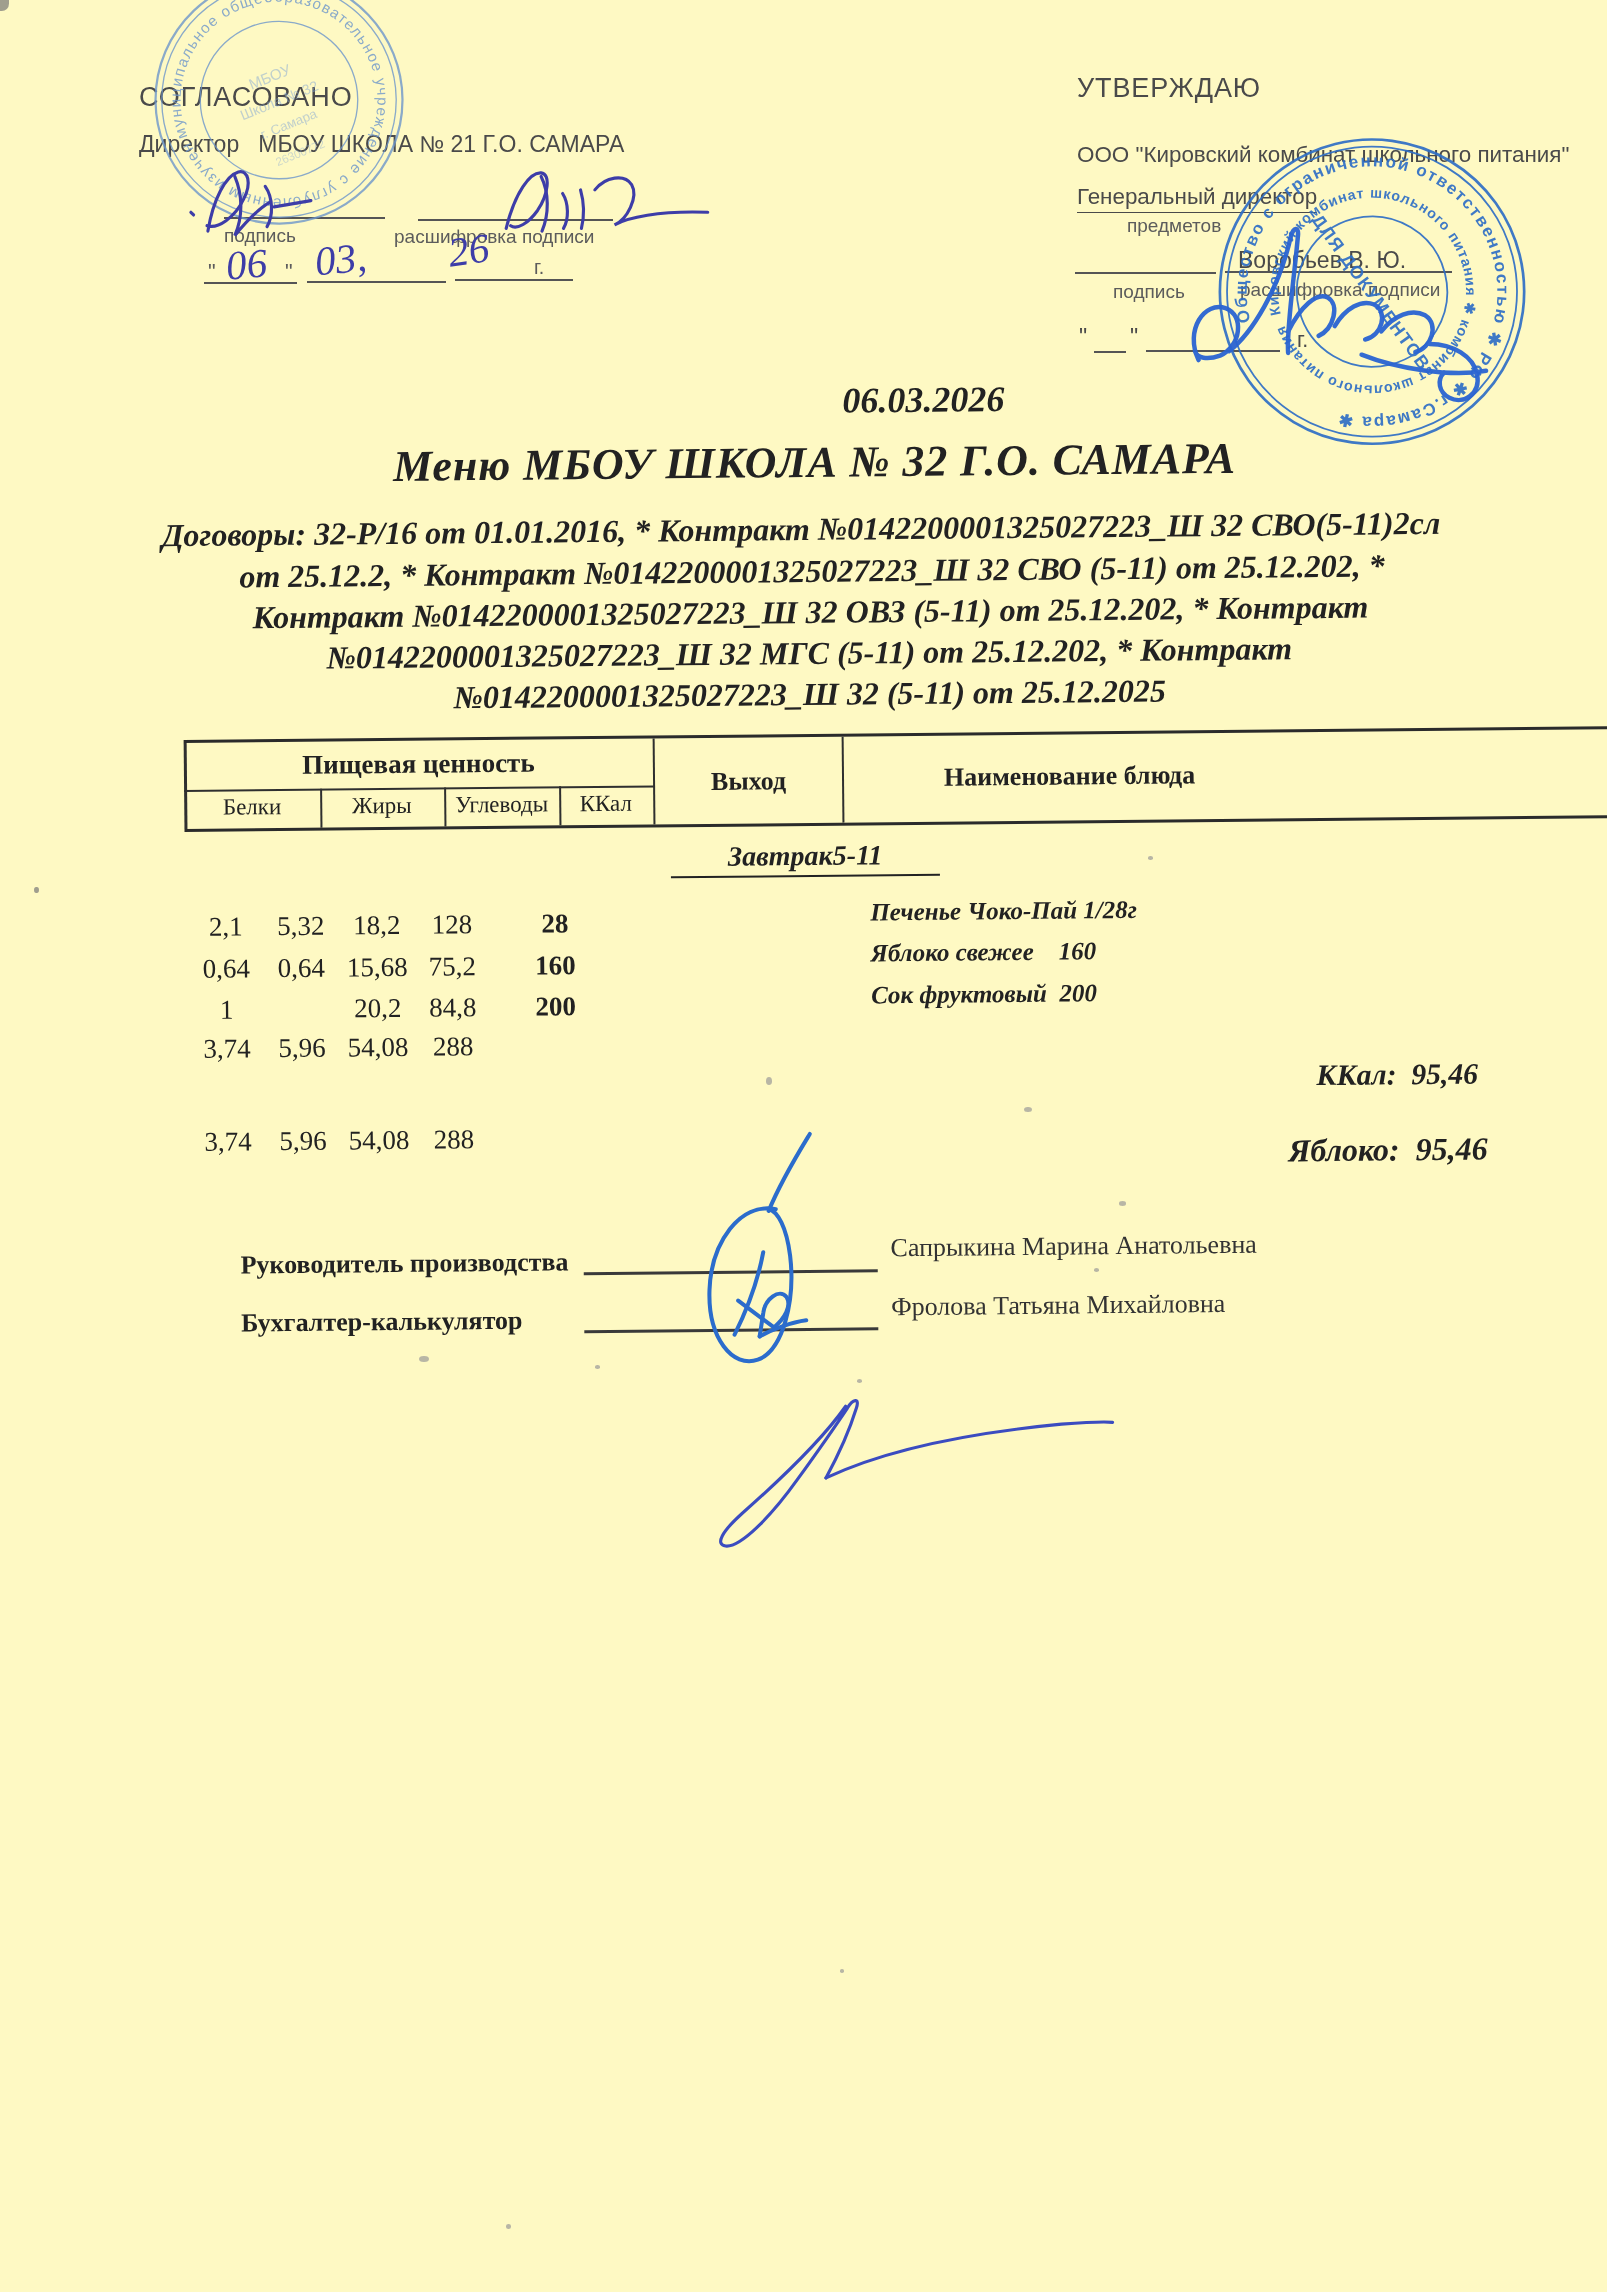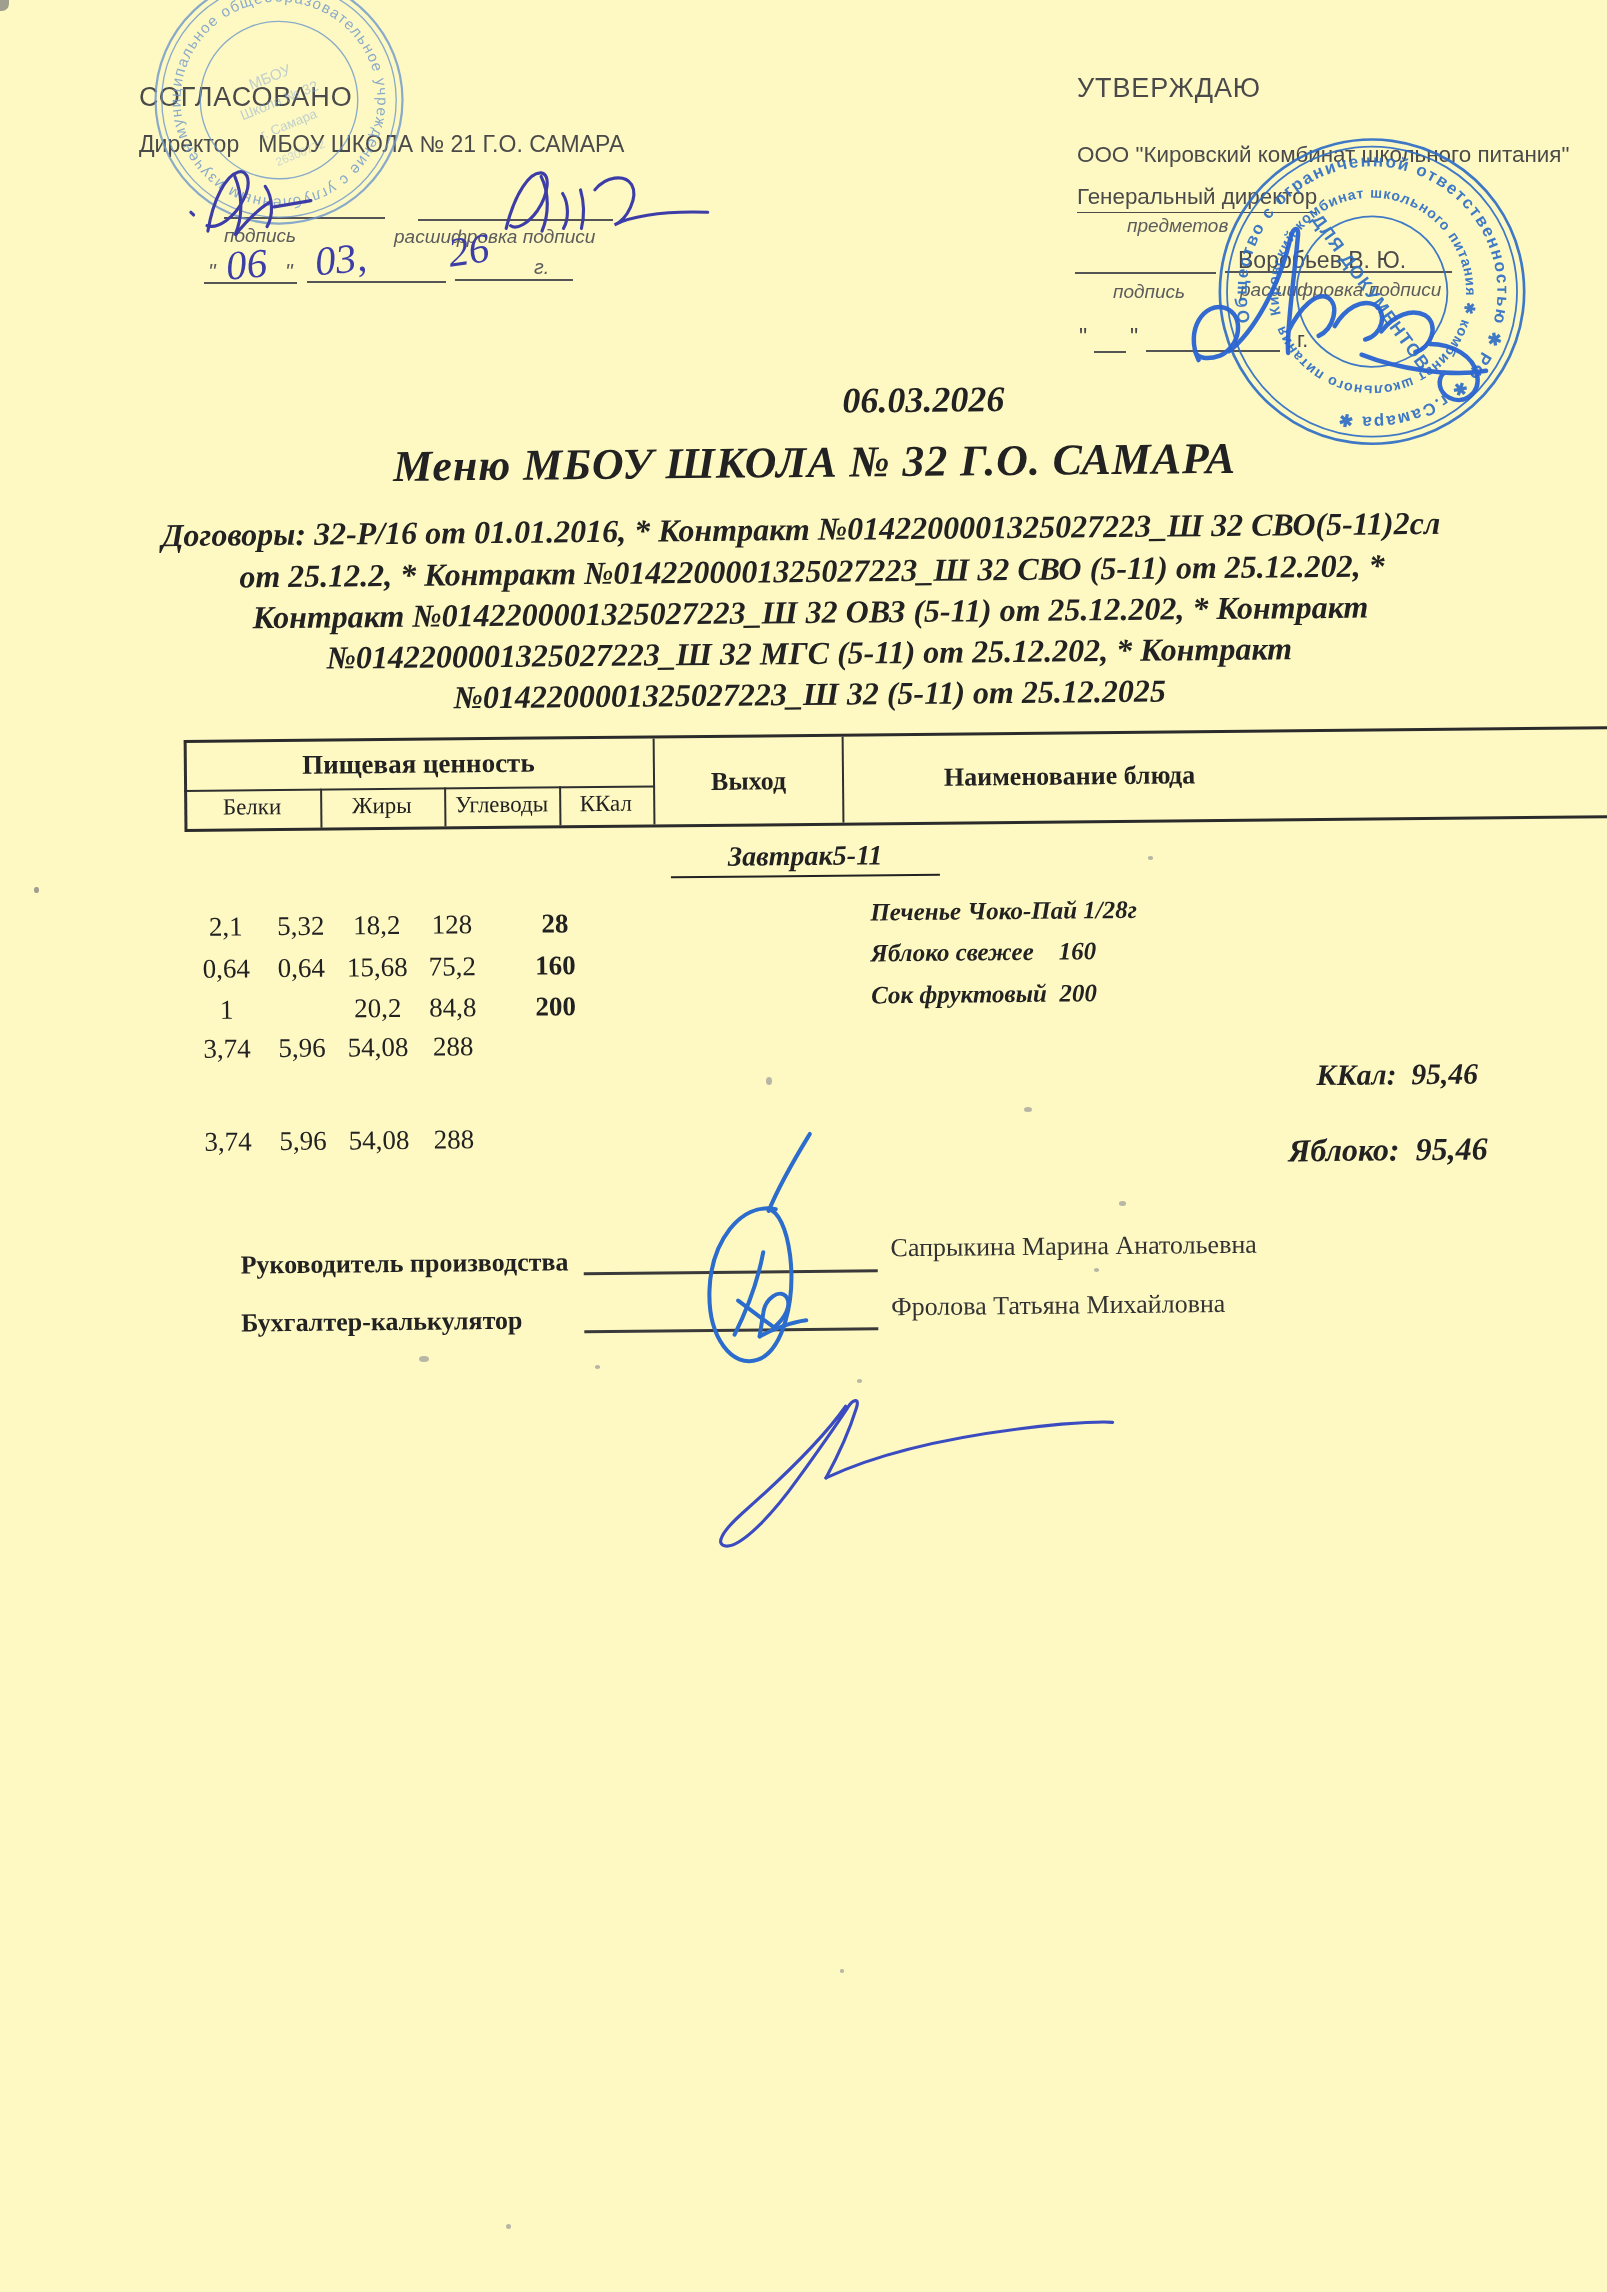--- a/index.html
+++ b/index.html
@@ -1,21 +1,21 @@
 <!DOCTYPE html>
 <html style="font-size:14.3px"><head>
 <meta charset="utf-8">
 <style>
   html,body{margin:0;padding:0;background:#e8e8e6;}
   .page{position:relative;width:1608px;height:2293px;background:#fef9c3;overflow:hidden;
         font-family:"Liberation Serif","DejaVu Serif",serif;color:#222;}
   .abs{position:absolute;}
   .sans{font-family:"Liberation Sans","DejaVu Sans",sans-serif;}
   .gray{color:#4a4a4a;}
-  .lightgray{color:#5c5c5c;font-style:italic;}
+  .lightgray{color:#5c5c5c;}
   .bi{font-weight:bold;font-style:italic;}
   .b{font-weight:bold;}
   .pre{white-space:pre;}
   .center{text-align:center;}
   .right{text-align:right;}
   .nowrap{white-space:nowrap;}
   .hline{position:absolute;background:#3a3a3a;height:2.7px;}
   .thinline{position:absolute;background:#555;height:1.8px;}
   .doc-body{position:absolute;left:0;top:0;width:1608px;height:2293px;
             transform:rotate(-0.55deg);transform-origin:806px 985px;}

